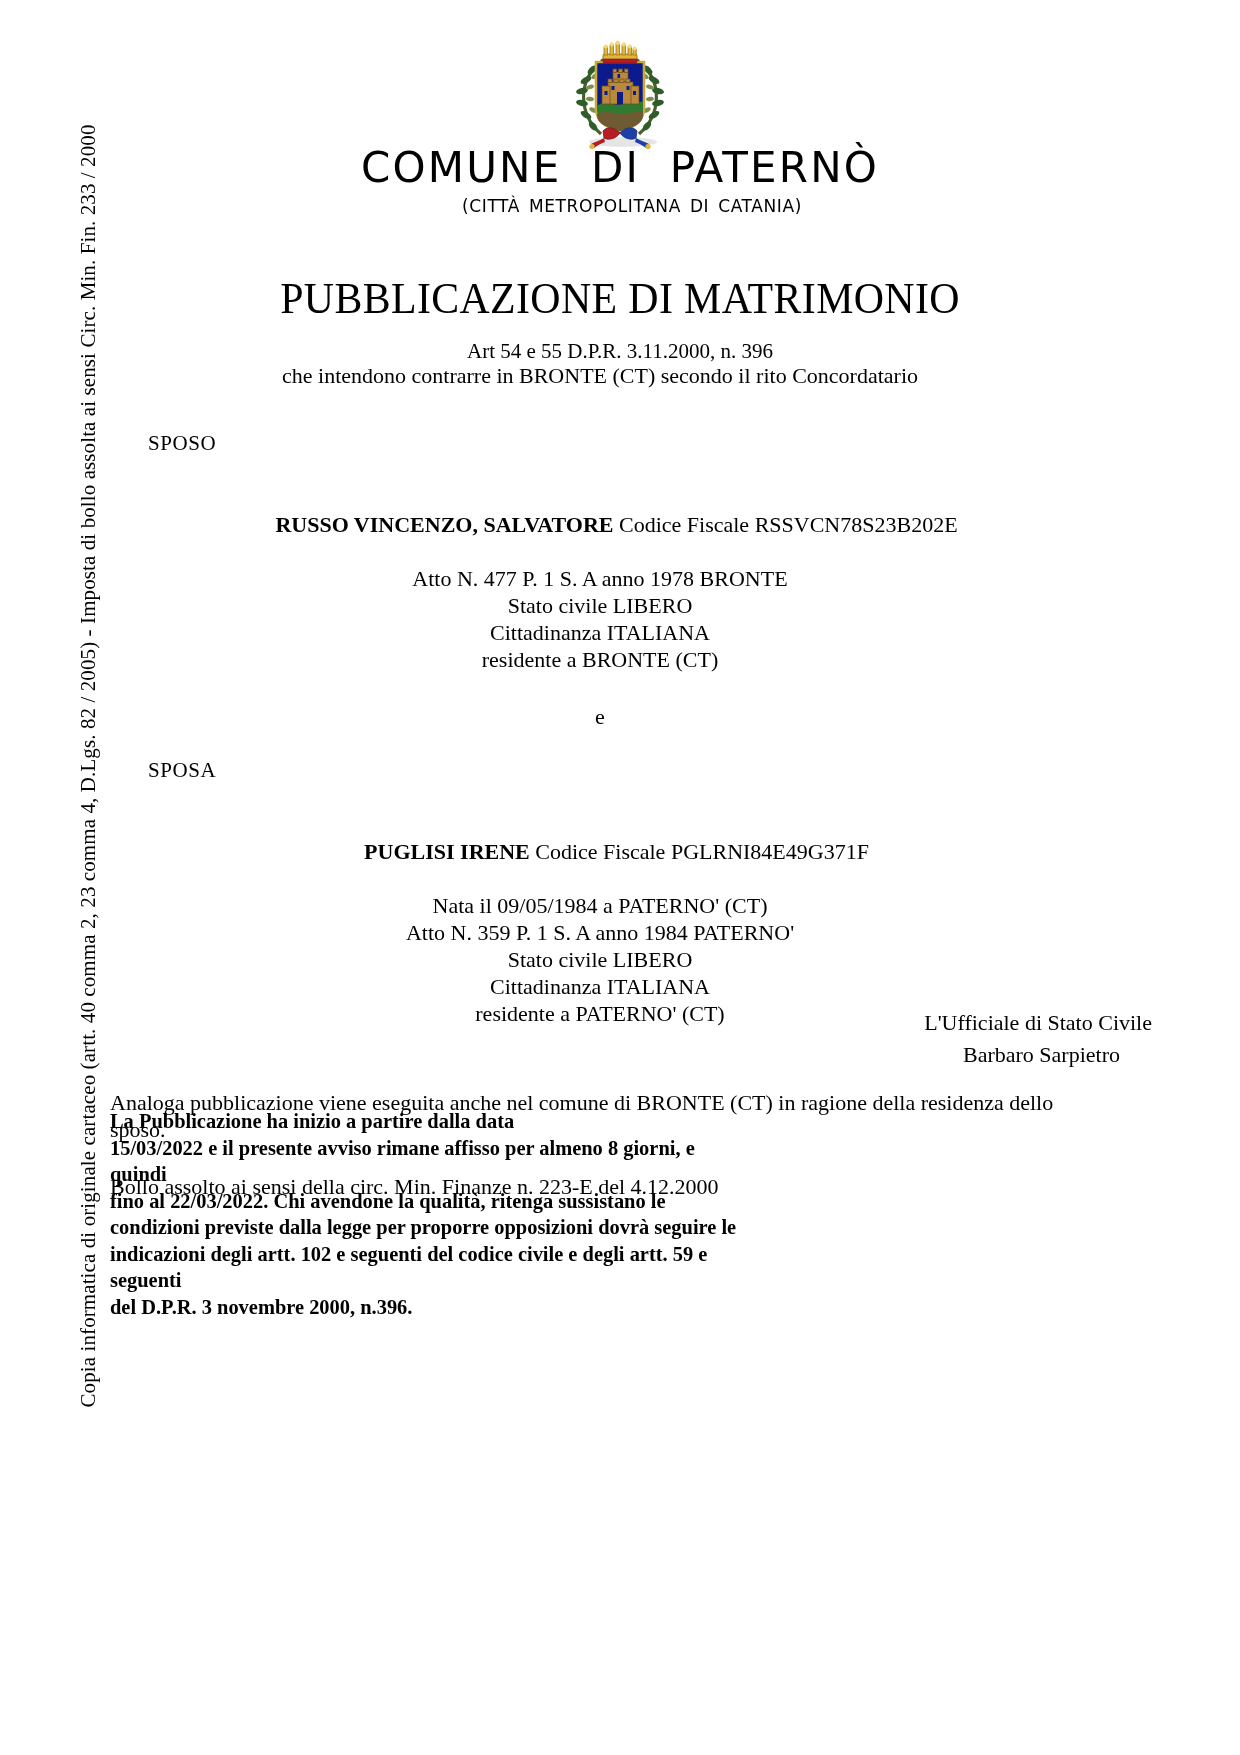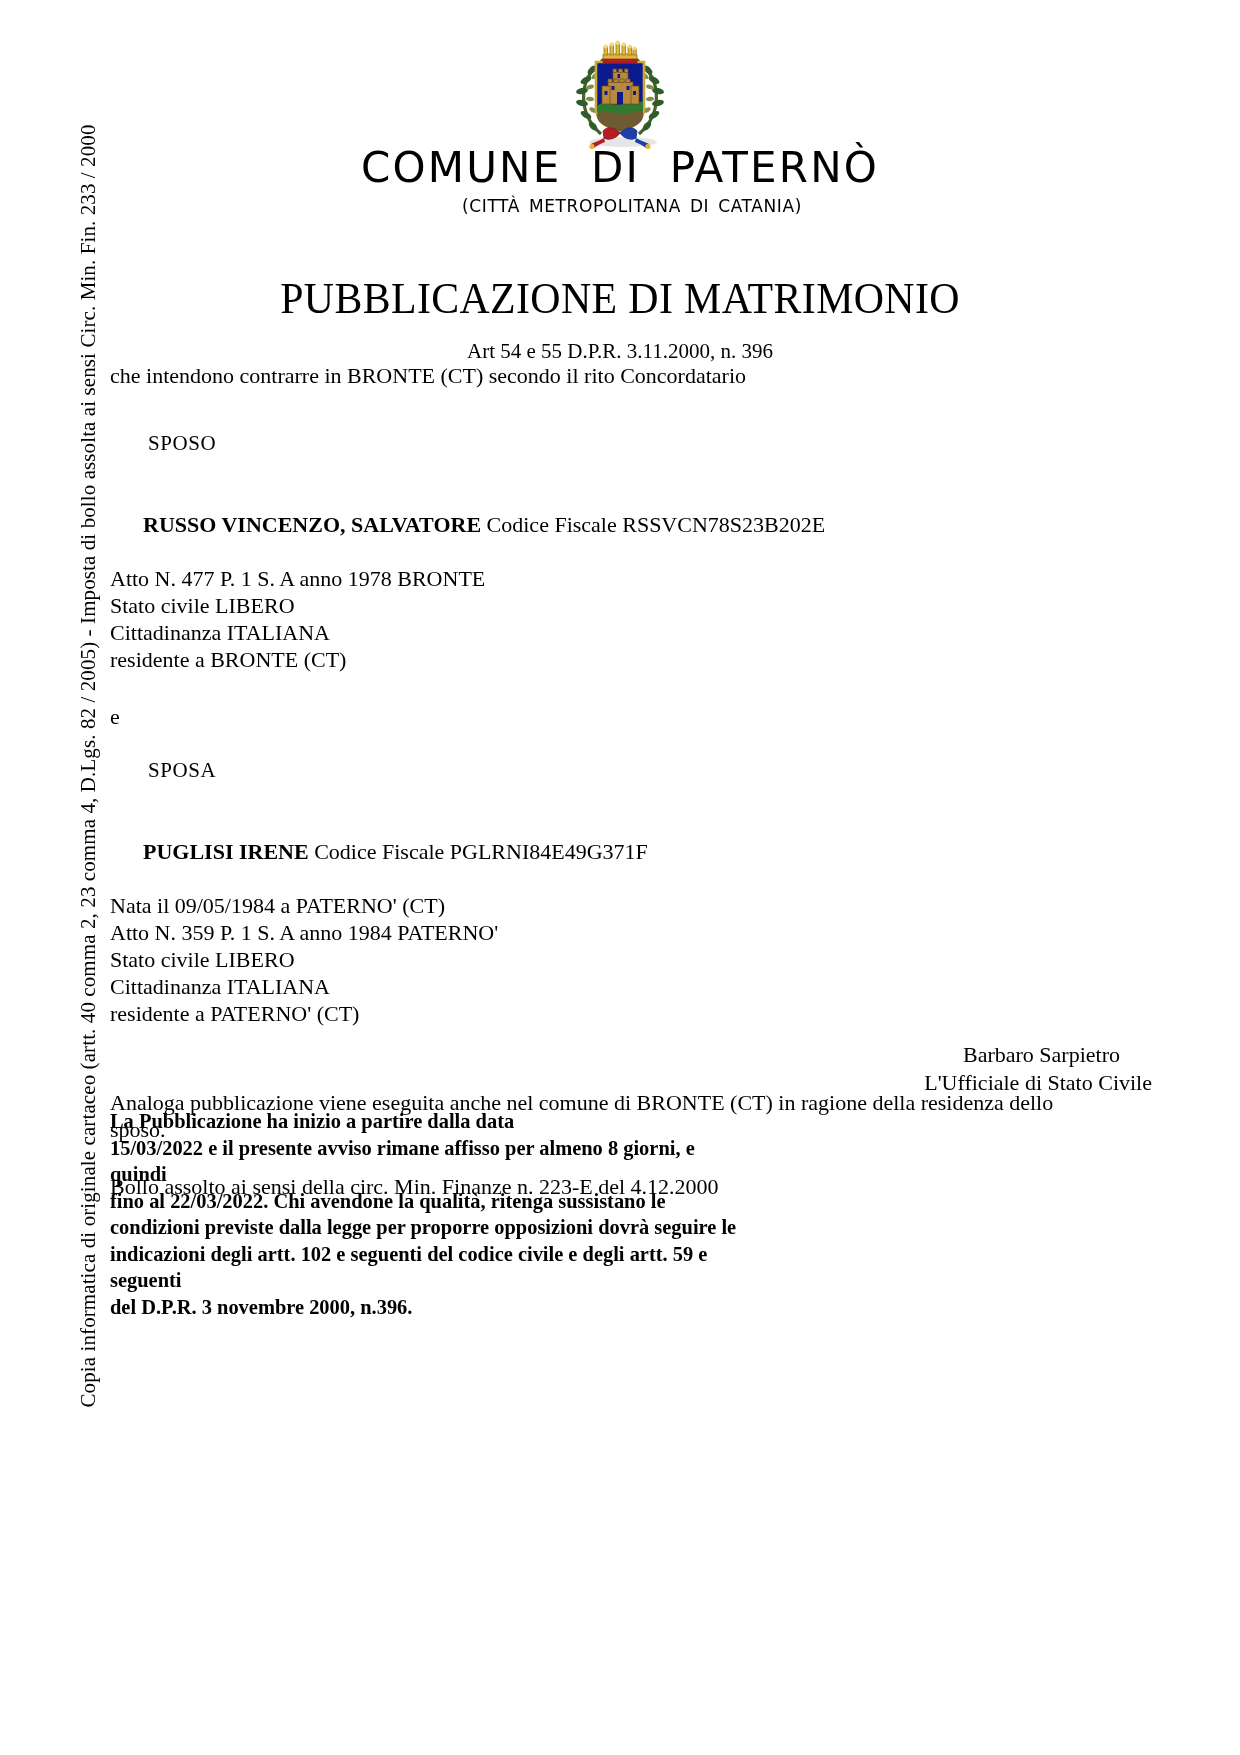--- a/index.html
+++ b/index.html
@@ -107,20 +107,21 @@
     left: 110px;
     top: 362px;
     width: 980px;
     font-size: 22px;
     line-height: 1.0;
   }
   .line {
     font-size: 22px;
     line-height: 27px;
     white-space: pre-wrap;
+    text-align: center;
   }
   .spacer-sm { height: 18px; }
   .spacer-md { height: 30px; }
   .spacer-lg { height: 44px; }
   .bold { font-weight: bold; }
 
   .role-label {
     font-size: 21px;
     letter-spacing: 0.6px;
     padding-left: 38px;
@@ -132,21 +133,21 @@
   }
 
   
   .sig {
     position: absolute;
     left: 0;
     right: 88px;
     text-align: right;
     font-size: 22px;
   }
-  .sig-title { top: 1070px; padding-left: 16px; }
+  .sig-title { top: 1010px; padding-left: 16px; }
   .sig-name  { top: 1042px; right: 120px; }
 
   
   .notice {
     position: absolute;
     left: 110px;
     top: 1108px;
     width: 680px;
     font-family: "Liberation Serif", serif;
     font-weight: bold;

